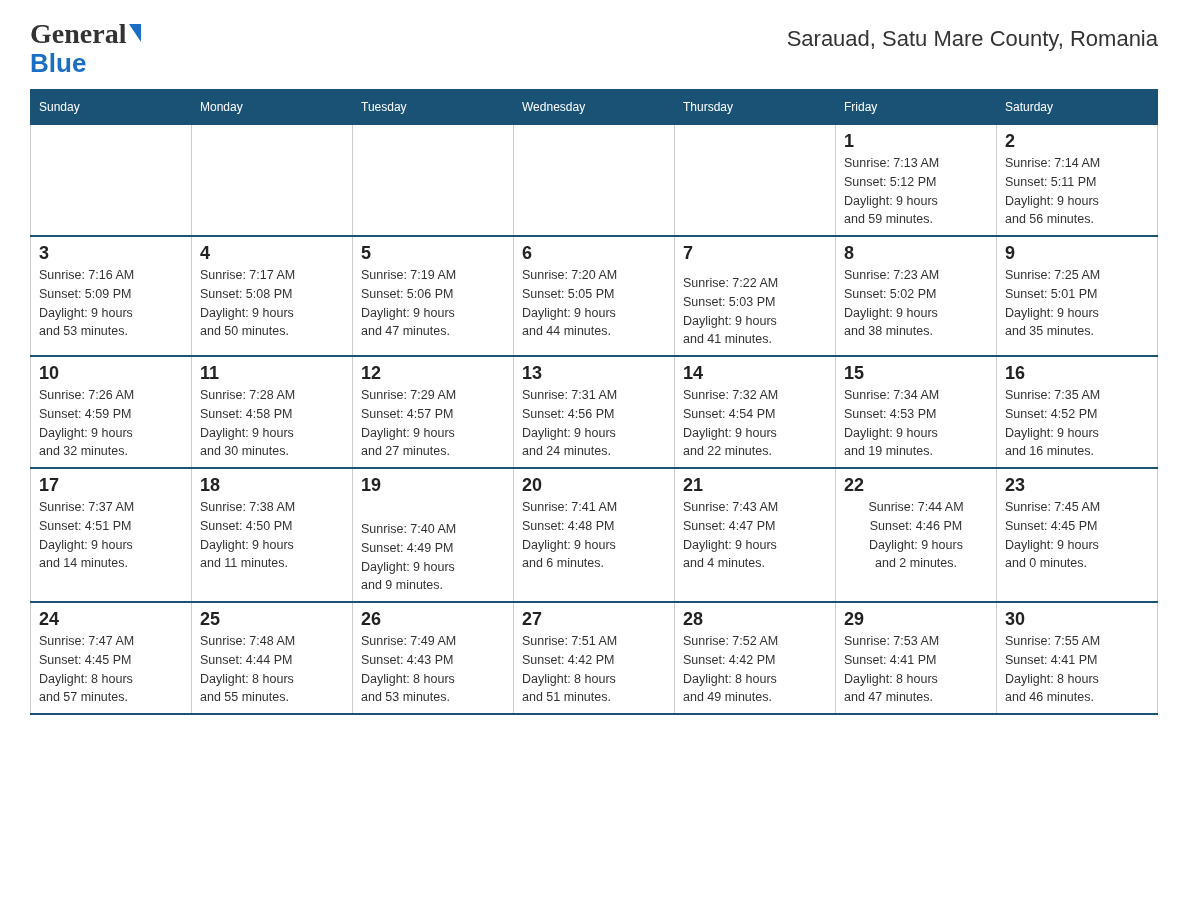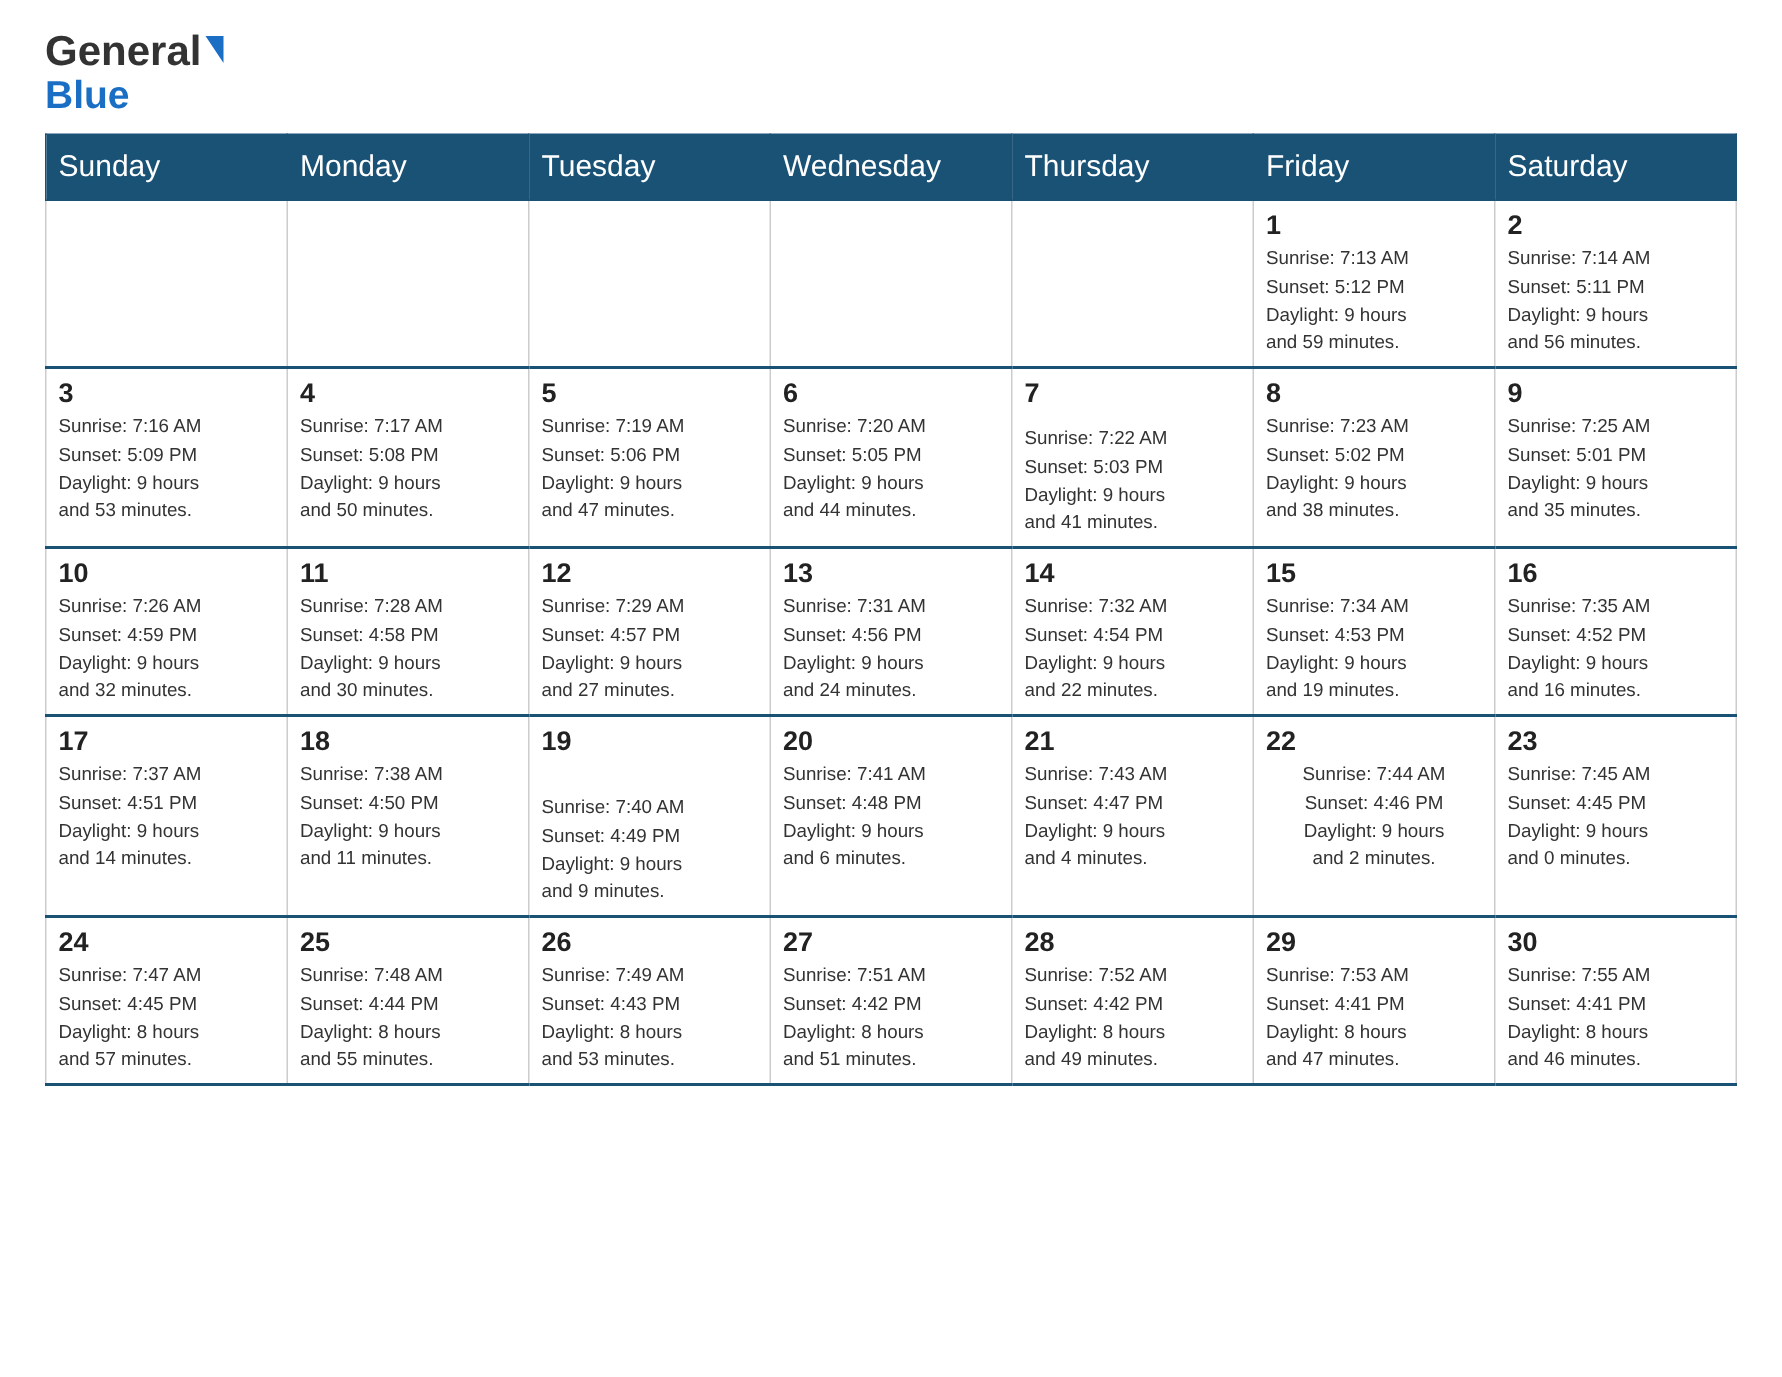--- a/index.html
+++ b/index.html
@@ -23,20 +23,21 @@
     }
     .logo-text {
       font-size: 28px;
       font-weight: bold;
       color: #333;
       line-height: 1;
     }
     .logo-line {
       display: flex;
       align-items: center;
+      font-family: Liberation Serif, serif;
     }
     .logo-blue-line {
       color: #1a6fc4;
       font-size: 26px;
       font-weight: bold;
     }
     .title-section {
       text-align: right;
     }
     .month-title {
@@ -52,21 +53,21 @@
     }
     .calendar {
       width: 100%;
       border-collapse: collapse;
       margin-top: 10px;
     }
     .calendar th {
       background: #1a5276;
       color: #fff;
       padding: 10px 8px;
-      font-size: 20px;
+      font-size: 12px;
       font-weight: normal;
       text-align: left;
       border: 1px solid #1a5276;
     }
     .calendar td {
       vertical-align: top;
       padding: 6px 8px;
       border: 1px solid #ccc;
       width: 14.28%;
       min-height: 90px;
@@ -100,20 +101,21 @@
   <div class="logo">
     <div class="logo-line">
       <span class="logo-text">General</span>
       <span style="display:inline-block;width:0;height:0;border-left:12px solid transparent;border-right:0px solid transparent;border-top:18px solid #1a6fc4;margin-left:3px;margin-bottom:2px;"></span>
     </div>
     <div>
       <span class="logo-blue-line">Blue</span>
     </div>
   </div>
   <div class="title-section">
+    <div class="location-title">Sarauad, Satu Mare County, Romania</div>
   </div>
 </div>
 
 <table class="calendar">
   <thead>
     <tr>
     <th>Sunday</th>
         <th>Monday</th>
         <th>Tuesday</th>
         <th>Wednesday</th>

